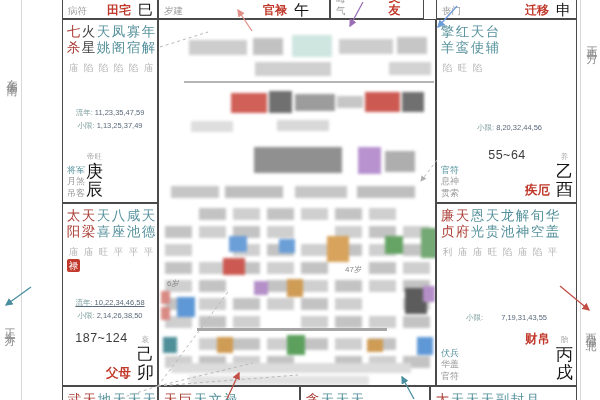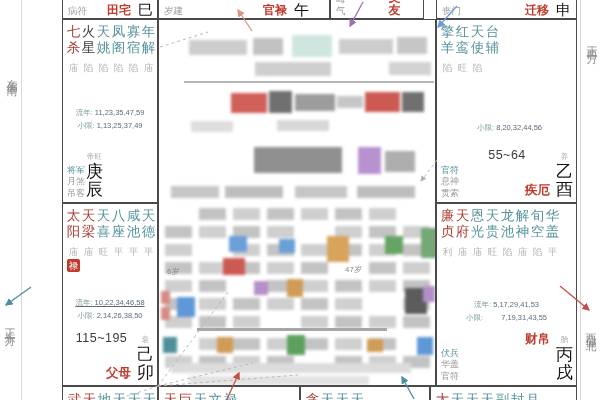--- a/index.html
+++ b/index.html
@@ -196,21 +196,21 @@
           <div class="scol">
             <div class="c minor">天</div>
             <div class="c minor">德</div>
             <div class="sstatus">平</div>
           </div>
         </div>
         <div class="liu" style="top: 94px; text-decoration: underline;"><div class="lbl" style="display: inline;">流年:</div><div class="nums" style="display: inline;"> 10,22,34,46,58</div></div>
         <div class="liu" style="top: 107px;"><div class="lbl" style="display: inline;">小限:</div><div class="nums" style="display: inline;"> 2,14,26,38,50</div></div>
         <div class="footer">
           <div class="fmid">
-            <div class="age">115~195</div>
+            <div class="age">187~124</div>
             <div class="pname">父母</div>
           </div>
           <div class="bcol">
             <div class="stage">衰</div>
             <div class="stemch">己</div>
             <div class="branchch">卯</div>
           </div>
         </div>
       </div>
       <div class="pbox" style="left: 436px; top: 203px; width: 141px; height: 183px;">
@@ -249,21 +249,20 @@
             <div class="c minor">旬</div>
             <div class="c minor">空</div>
             <div class="sstatus">陷</div>
           </div>
           <div class="scol">
             <div class="c minor">华</div>
             <div class="c minor">盖</div>
             <div class="sstatus">平</div>
           </div>
         </div>
-        <div class="liu" style="top: 96px;"><div class="lbl" style="display: inline;">流年:</div><div class="nums" style="display: inline;"> 5,17,29,41,53</div></div>
         <div class="liu" style="top: 109px;"><div class="lbl" style="display: inline;">小限:</div><div class="nums" style="display: inline; margin-left: 16px;"> 7,19,31,43,55</div></div>
         <div class="footer">
           <div class="shensha">
             <div class="first">伏兵</div>
             <div>华盖</div>
             <div>官符</div>
           </div>
           <div class="fmid">
             <div class="pname">财帛</div>
           </div>
@@ -381,21 +380,21 @@
         <div class="blk" style="left: 4px; top: 317px; width: 14px; height: 16px; background: rgb(79, 143, 154);"></div>
         <div class="blk" style="left: 58px; top: 317px; width: 16px; height: 16px; background: rgb(207, 156, 85);"></div>
         <div class="blk" style="left: 128px; top: 315px; width: 18px; height: 20px; background: rgb(93, 160, 93);"></div>
         <div class="blk" style="left: 208px; top: 319px; width: 16px; height: 13px; background: rgb(207, 156, 85);"></div>
         <div class="blk" style="left: 258px; top: 317px; width: 16px; height: 18px; background: rgb(95, 152, 214);"></div>
         <div class="blk" style="left: 12px; top: 343px; width: 240px; height: 10px; background: rgb(220, 220, 220);"></div>
         <div class="blk" style="left: 30px; top: 356px; width: 180px; height: 9px; background: rgb(226, 226, 226);"></div>
       </div>
     <div class="rule" style="left:25px;top:61px;width:250px;height:2px"></div>
     <div class="rule" style="left:38px;top:308px;width:190px;height:3px;background:#a6a6a6"></div>
-    <span class="note" style="left:8px;top:246px">6岁</span>
+    <span class="note" style="left:8px;top:258px">6岁</span>
     <span class="note" style="left:186px;top:244px">47岁</span>
   </div>
 
   <svg id="arrow-svg" width="600" height="400" viewBox="0 0 600 400">
     <defs>
       <marker id="m-purple" viewBox="0 0 6 6" refX="5" refY="3" markerWidth="6" markerHeight="6" orient="auto">
           <path d="M0,0 L6,3 L0,6 Z" fill="#9a6fb5"></path>
         </marker>
       <marker id="m-blue" viewBox="0 0 6 6" refX="5" refY="3" markerWidth="6" markerHeight="6" orient="auto">
           <path d="M0,0 L6,3 L0,6 Z" fill="#6b9cd8"></path>

